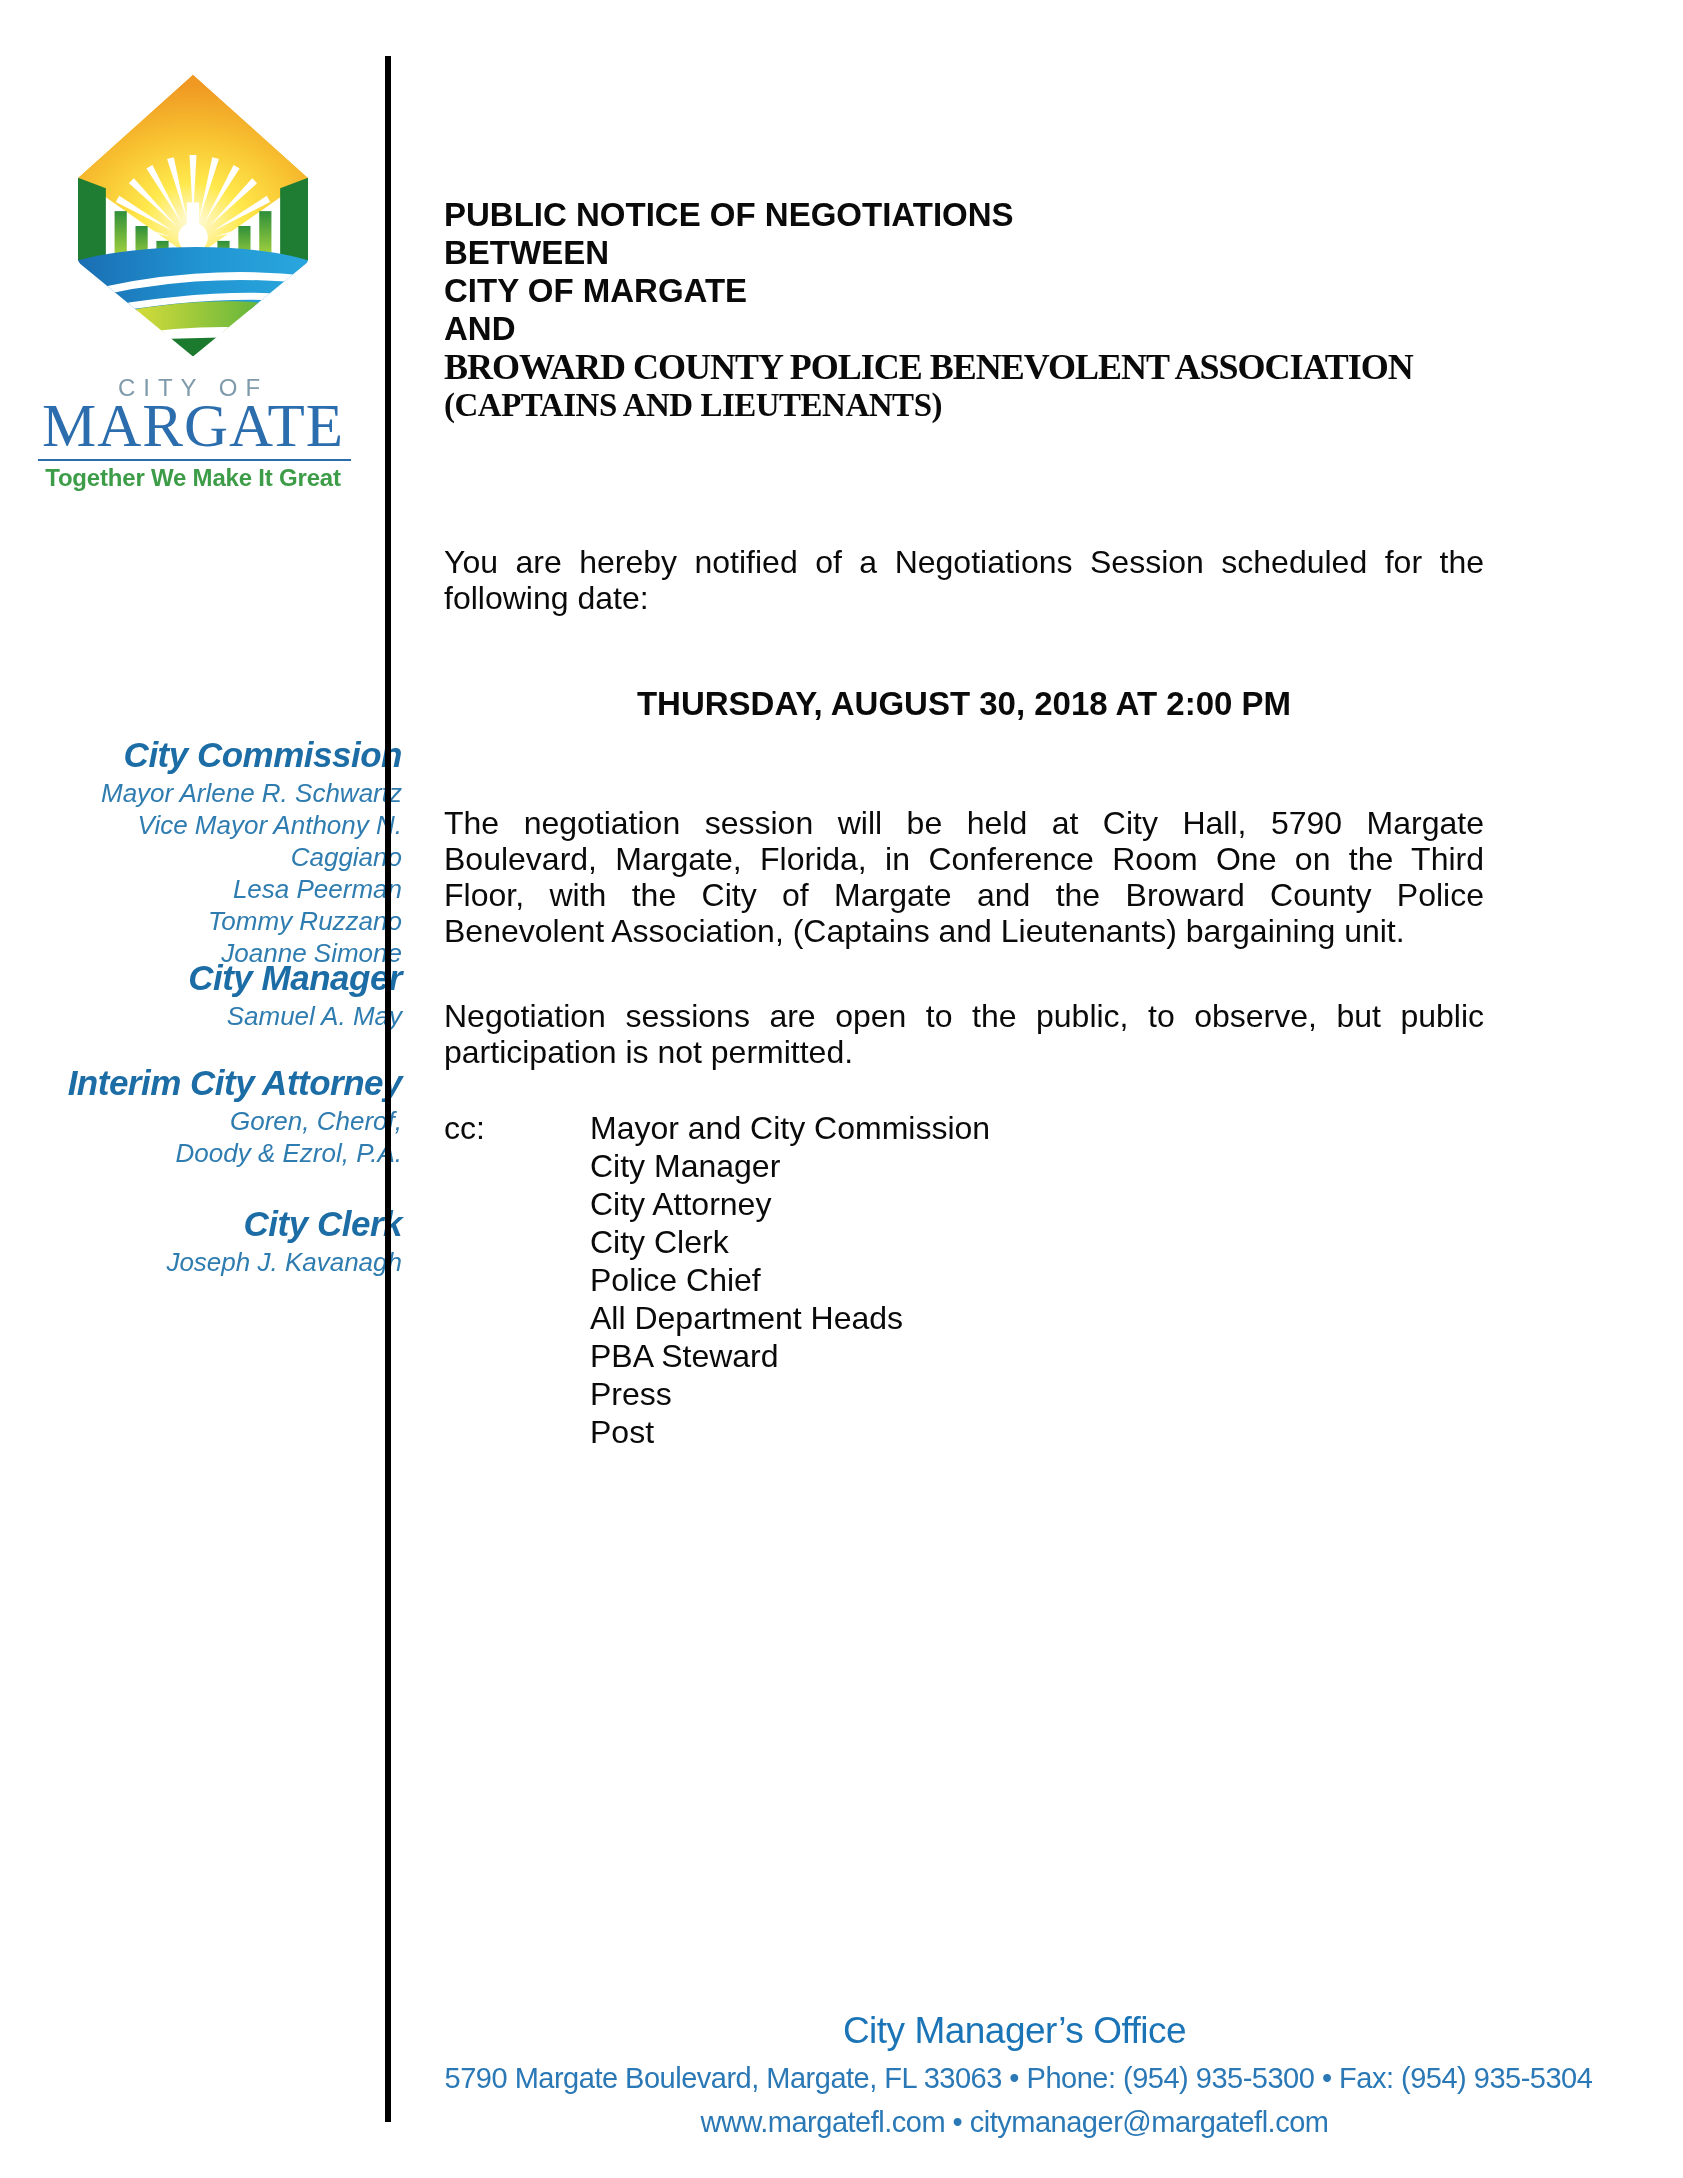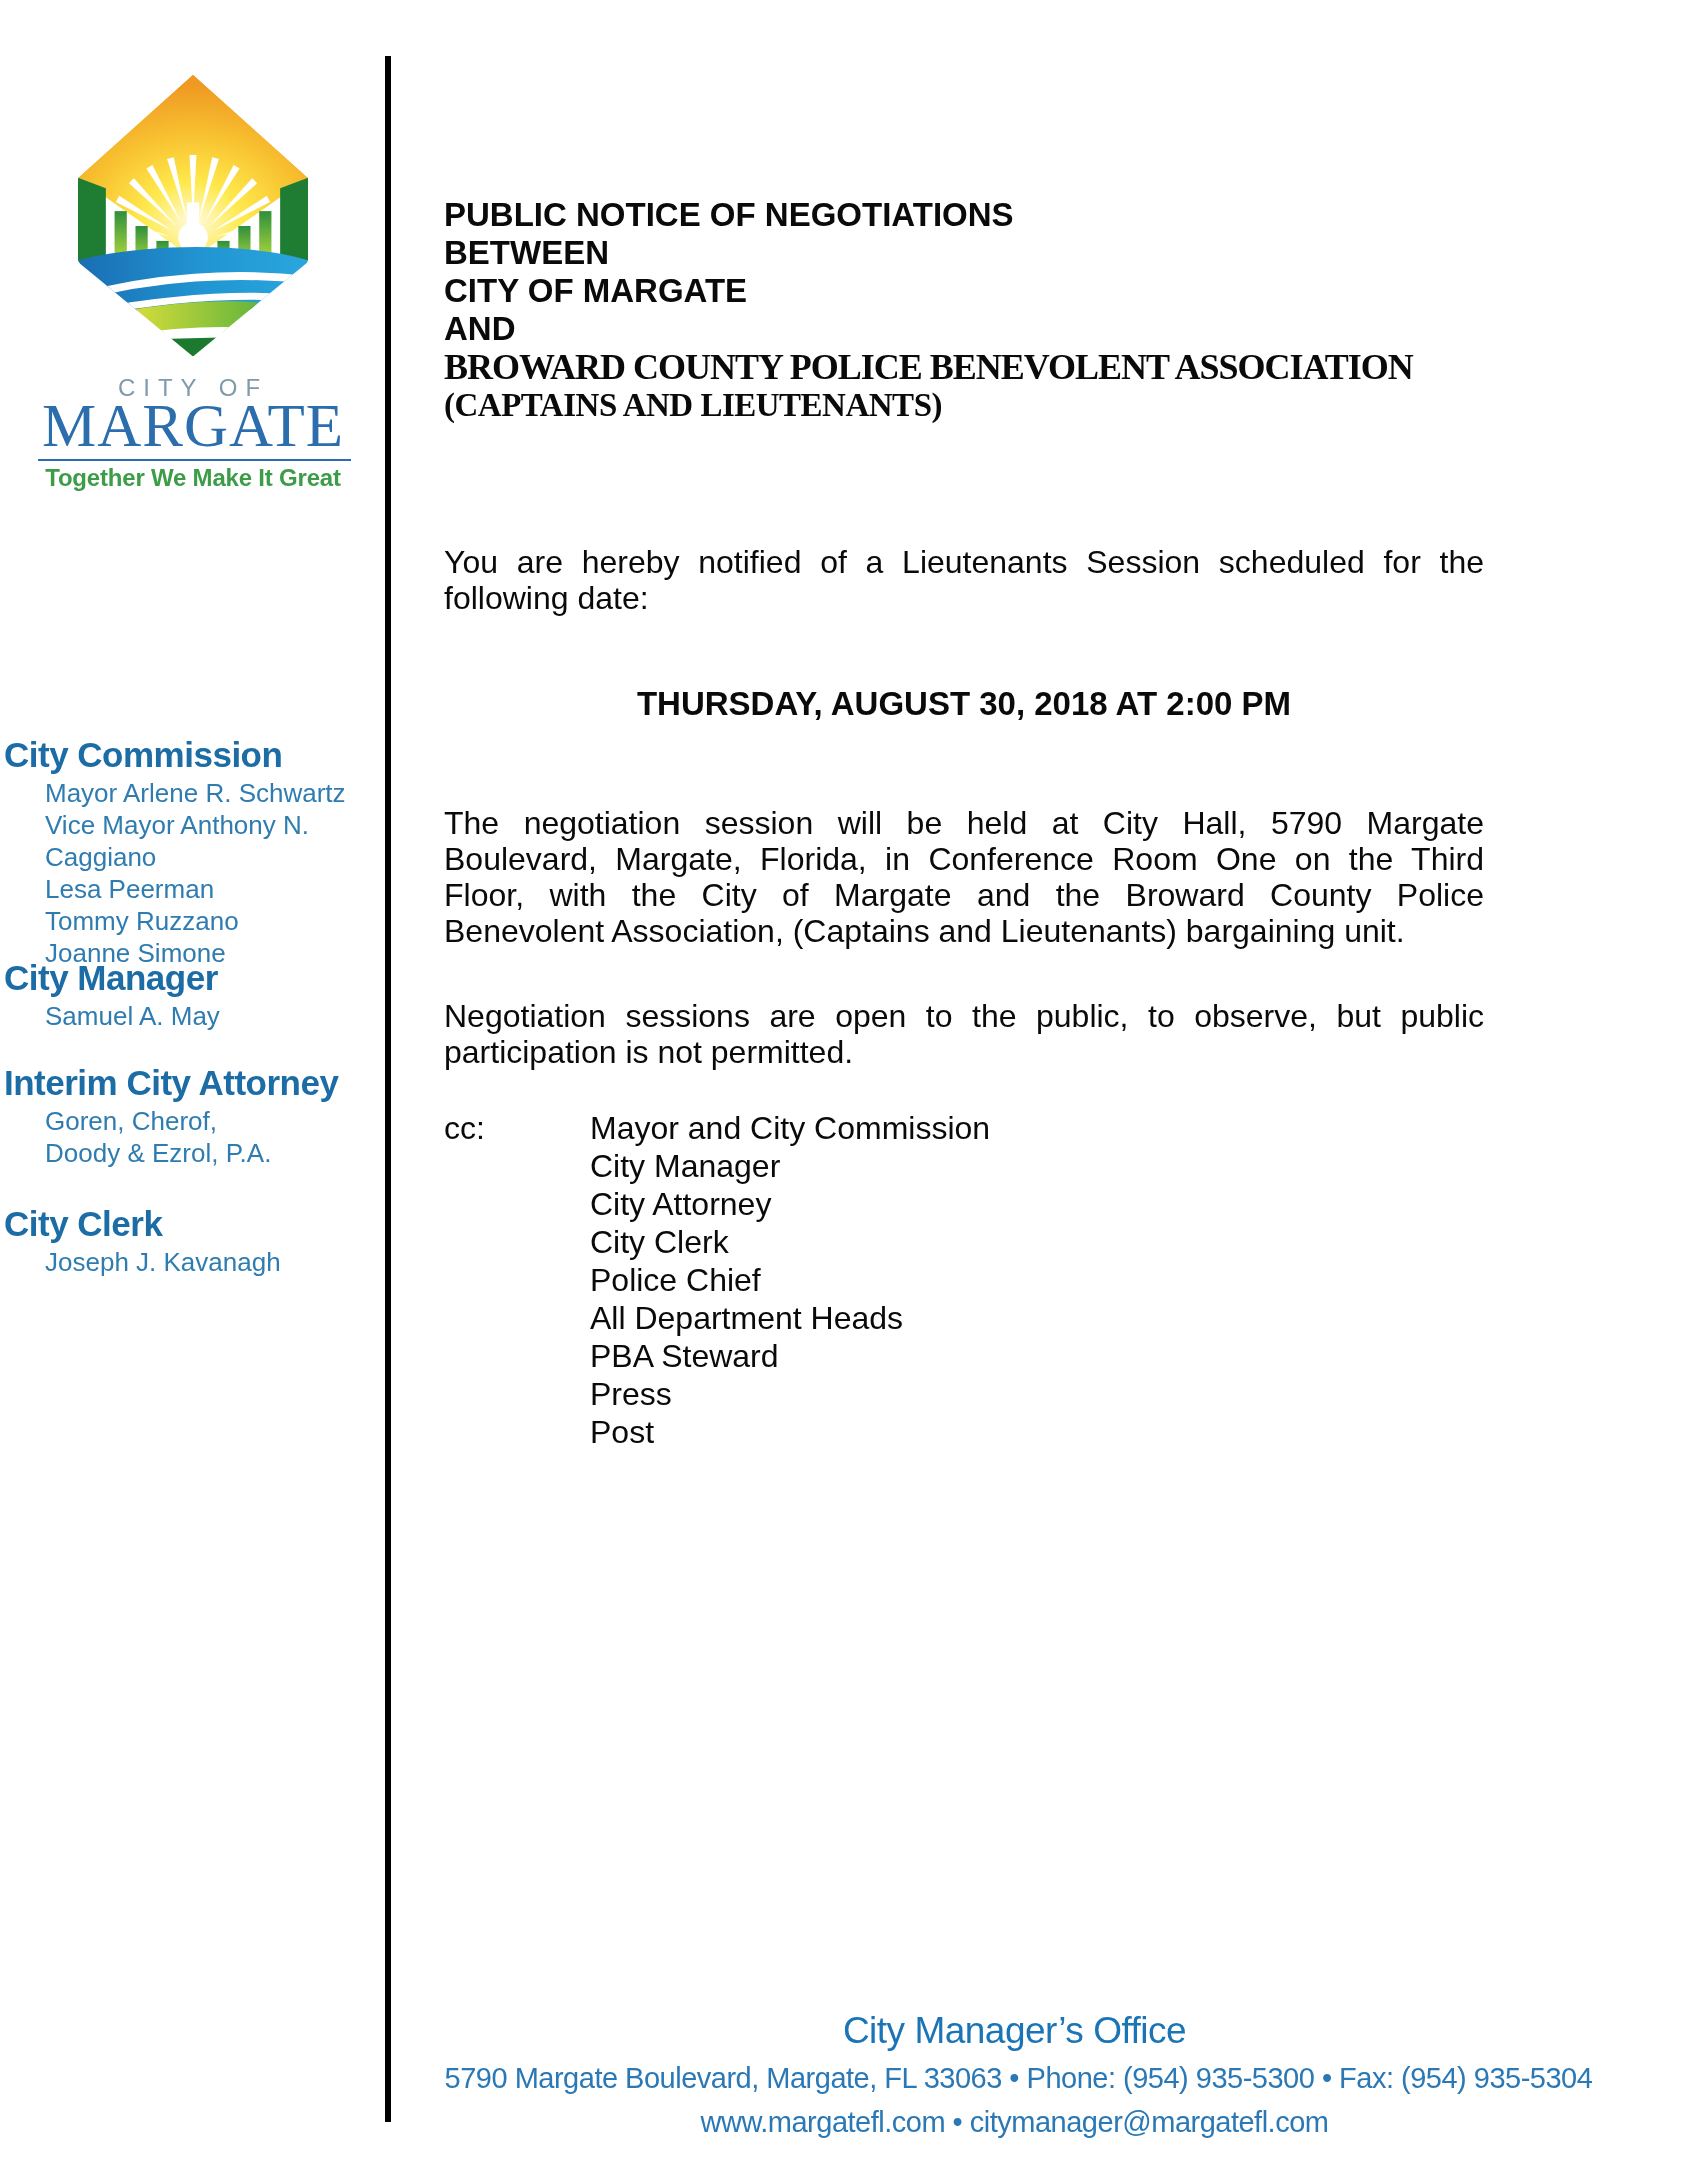--- a/index.html
+++ b/index.html
@@ -27,21 +27,21 @@
   }
   .logo-rule{
     position:absolute;left:38px;top:459px;width:313px;height:2px;
     background:#2b6dad;
   }
   .logo-tagline{
     position:absolute;left:0;top:464px;width:386px;
     text-align:center;font-size:24px;font-weight:bold;
     letter-spacing:-0.2px;color:#3d9c47;
   }
-  .sb{position:absolute;left:4px;width:386px;text-align:left;}
+  .sb{position:absolute;left:16px;width:386px;text-align:right;font-style:italic;}
   .sb h2{
     margin:0;font-size:35px;font-weight:bold;color:#1c6ca5;
     line-height:44px;letter-spacing:-0.5px;
   }
   .sb .sb-line{font-size:26px;line-height:32px;color:#2e7cb0;margin-left:41px;}
   .sb-commission{top:733px;}
   .sb-manager{top:956px;}
   .sb-attorney{top:1061px;}
   .sb-clerk{top:1202px;}
 
@@ -213,21 +213,21 @@
     <header class="title">
       <div class="t-sans">PUBLIC NOTICE OF NEGOTIATIONS</div>
       <div class="t-sans">BETWEEN</div>
       <div class="t-sans">CITY OF MARGATE</div>
       <div class="t-sans">AND</div>
       <div class="t-serif1">BROWARD COUNTY POLICE BENEVOLENT ASSOCIATION</div>
       <div class="t-serif2">(CAPTAINS AND LIEUTENANTS)</div>
     </header>
 
     <p class="body-p intro">
-      <span class="jl">You are hereby notified of a Lieutenants Session scheduled for the</span>
+      <span class="jl">You are hereby notified of a Negotiations Session scheduled for the</span>
       <span class="ll">following date:</span>
     </p>
 
     <div class="date-line">THURSDAY, AUGUST 30, 2018 AT 2:00 PM</div>
 
     <p class="body-p p1">
       <span class="jl">The negotiation session will be held at City Hall, 5790 Margate</span>
       <span class="jl">Boulevard, Margate, Florida, in Conference Room One on the Third</span>
       <span class="jl">Floor, with the City of Margate and the Broward County Police</span>
       <span class="ll">Benevolent Association, (Captains and Lieutenants) bargaining unit.</span>

